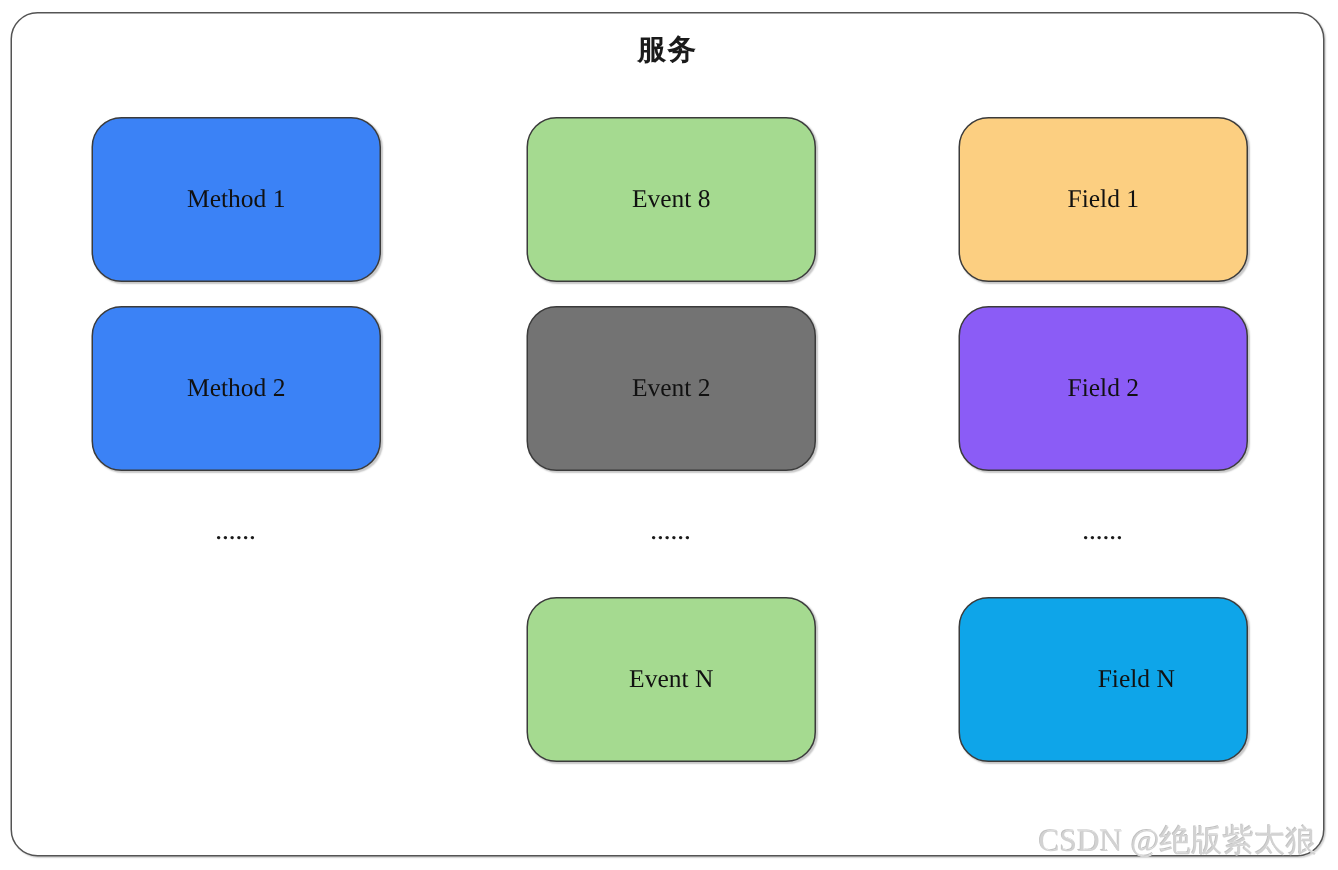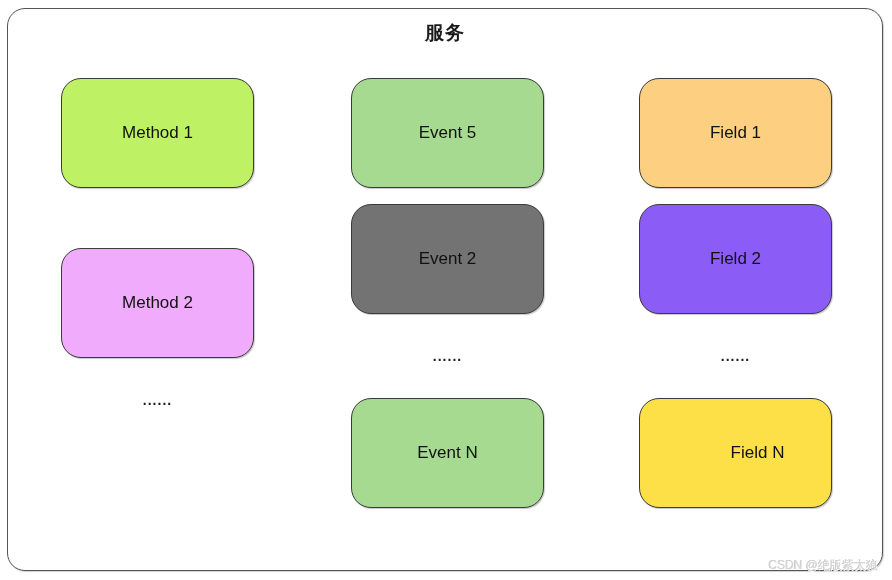--- a/index.html
+++ b/index.html
@@ -1,20 +1,20 @@
 <!DOCTYPE html>
 <html><head>
 <meta charset="utf-8">
 <style>
   html,body{margin:0;padding:0;background:#ffffff;}
   .page{
     position:relative;
     width:892px;height:580px;
     background:#ffffff;
-    font-family:Liberation Sans, sans-serif;
+    font-family:Liberation Serif, serif;
     overflow:hidden;
   }
   .container{
     position:absolute;
     left:7px;top:8px;
     width:876px;height:563px;
     border:1.4px solid #545454;
     border-radius:18px;
     background:#ffffff;
     box-shadow:1px 1px 1px rgba(0,0,0,0.18);
@@ -59,51 +59,51 @@
     justify-content:center;
     font-size:14px;
     font-weight:bold;
     letter-spacing:1px;
     color:#1a1a1a;
   }
   .watermark{
     position:absolute;
     right:14px;
     bottom:6px;
-    font-size:12px;
+    font-size:21px;
     color:#d2d2d2;
     text-shadow:0.5px 0.5px 0 #ffffff, -0.5px -0.5px 0 #c2c2c2;
     white-space:nowrap;
   }
 </style>
 </head>
 <body>
 
 <div class="page">
   <div class="container">
     <div class="title">服务</div>
 
     <div class="col col-methods">
-      <div class="box" style="background: #bef264;">Method 1</div>
+      <div class="box" style="background: #3b82f6;">Method 1</div>
       <div class="gap"></div>
-      <div class="box" style="background: #f0abfc; margin-top: 44px;">Method 2</div>
+      <div class="box" style="background: #3b82f6;">Method 2</div>
       <div class="dots">......</div>
     </div>
 
     <div class="col col-events">
-      <div class="box" style="background: rgb(165, 218, 144);">Event 5</div>
+      <div class="box" style="background: rgb(165, 218, 144);">Event 8</div>
       <div class="gap"></div>
       <div class="box" style="background: #737373;">Event 2</div>
       <div class="dots">......</div>
       <div class="box" style="background: rgb(165, 218, 144);">Event N</div>
     </div>
 
     <div class="col col-fields">
       <div class="box" style="background: rgb(252, 207, 129);">Field 1</div>
       <div class="gap"></div>
       <div class="box" style="background: #8b5cf6;">Field 2</div>
       <div class="dots">......</div>
-      <div class="box" style="background: #fde047; padding-left: 44px;">Field N</div>
+      <div class="box" style="background: #0ea5e9; padding-left: 44px;">Field N</div>
     </div>
   </div>
 
   <div class="watermark">CSDN @绝版紫太狼</div>
 </div>
 
 </body></html>

